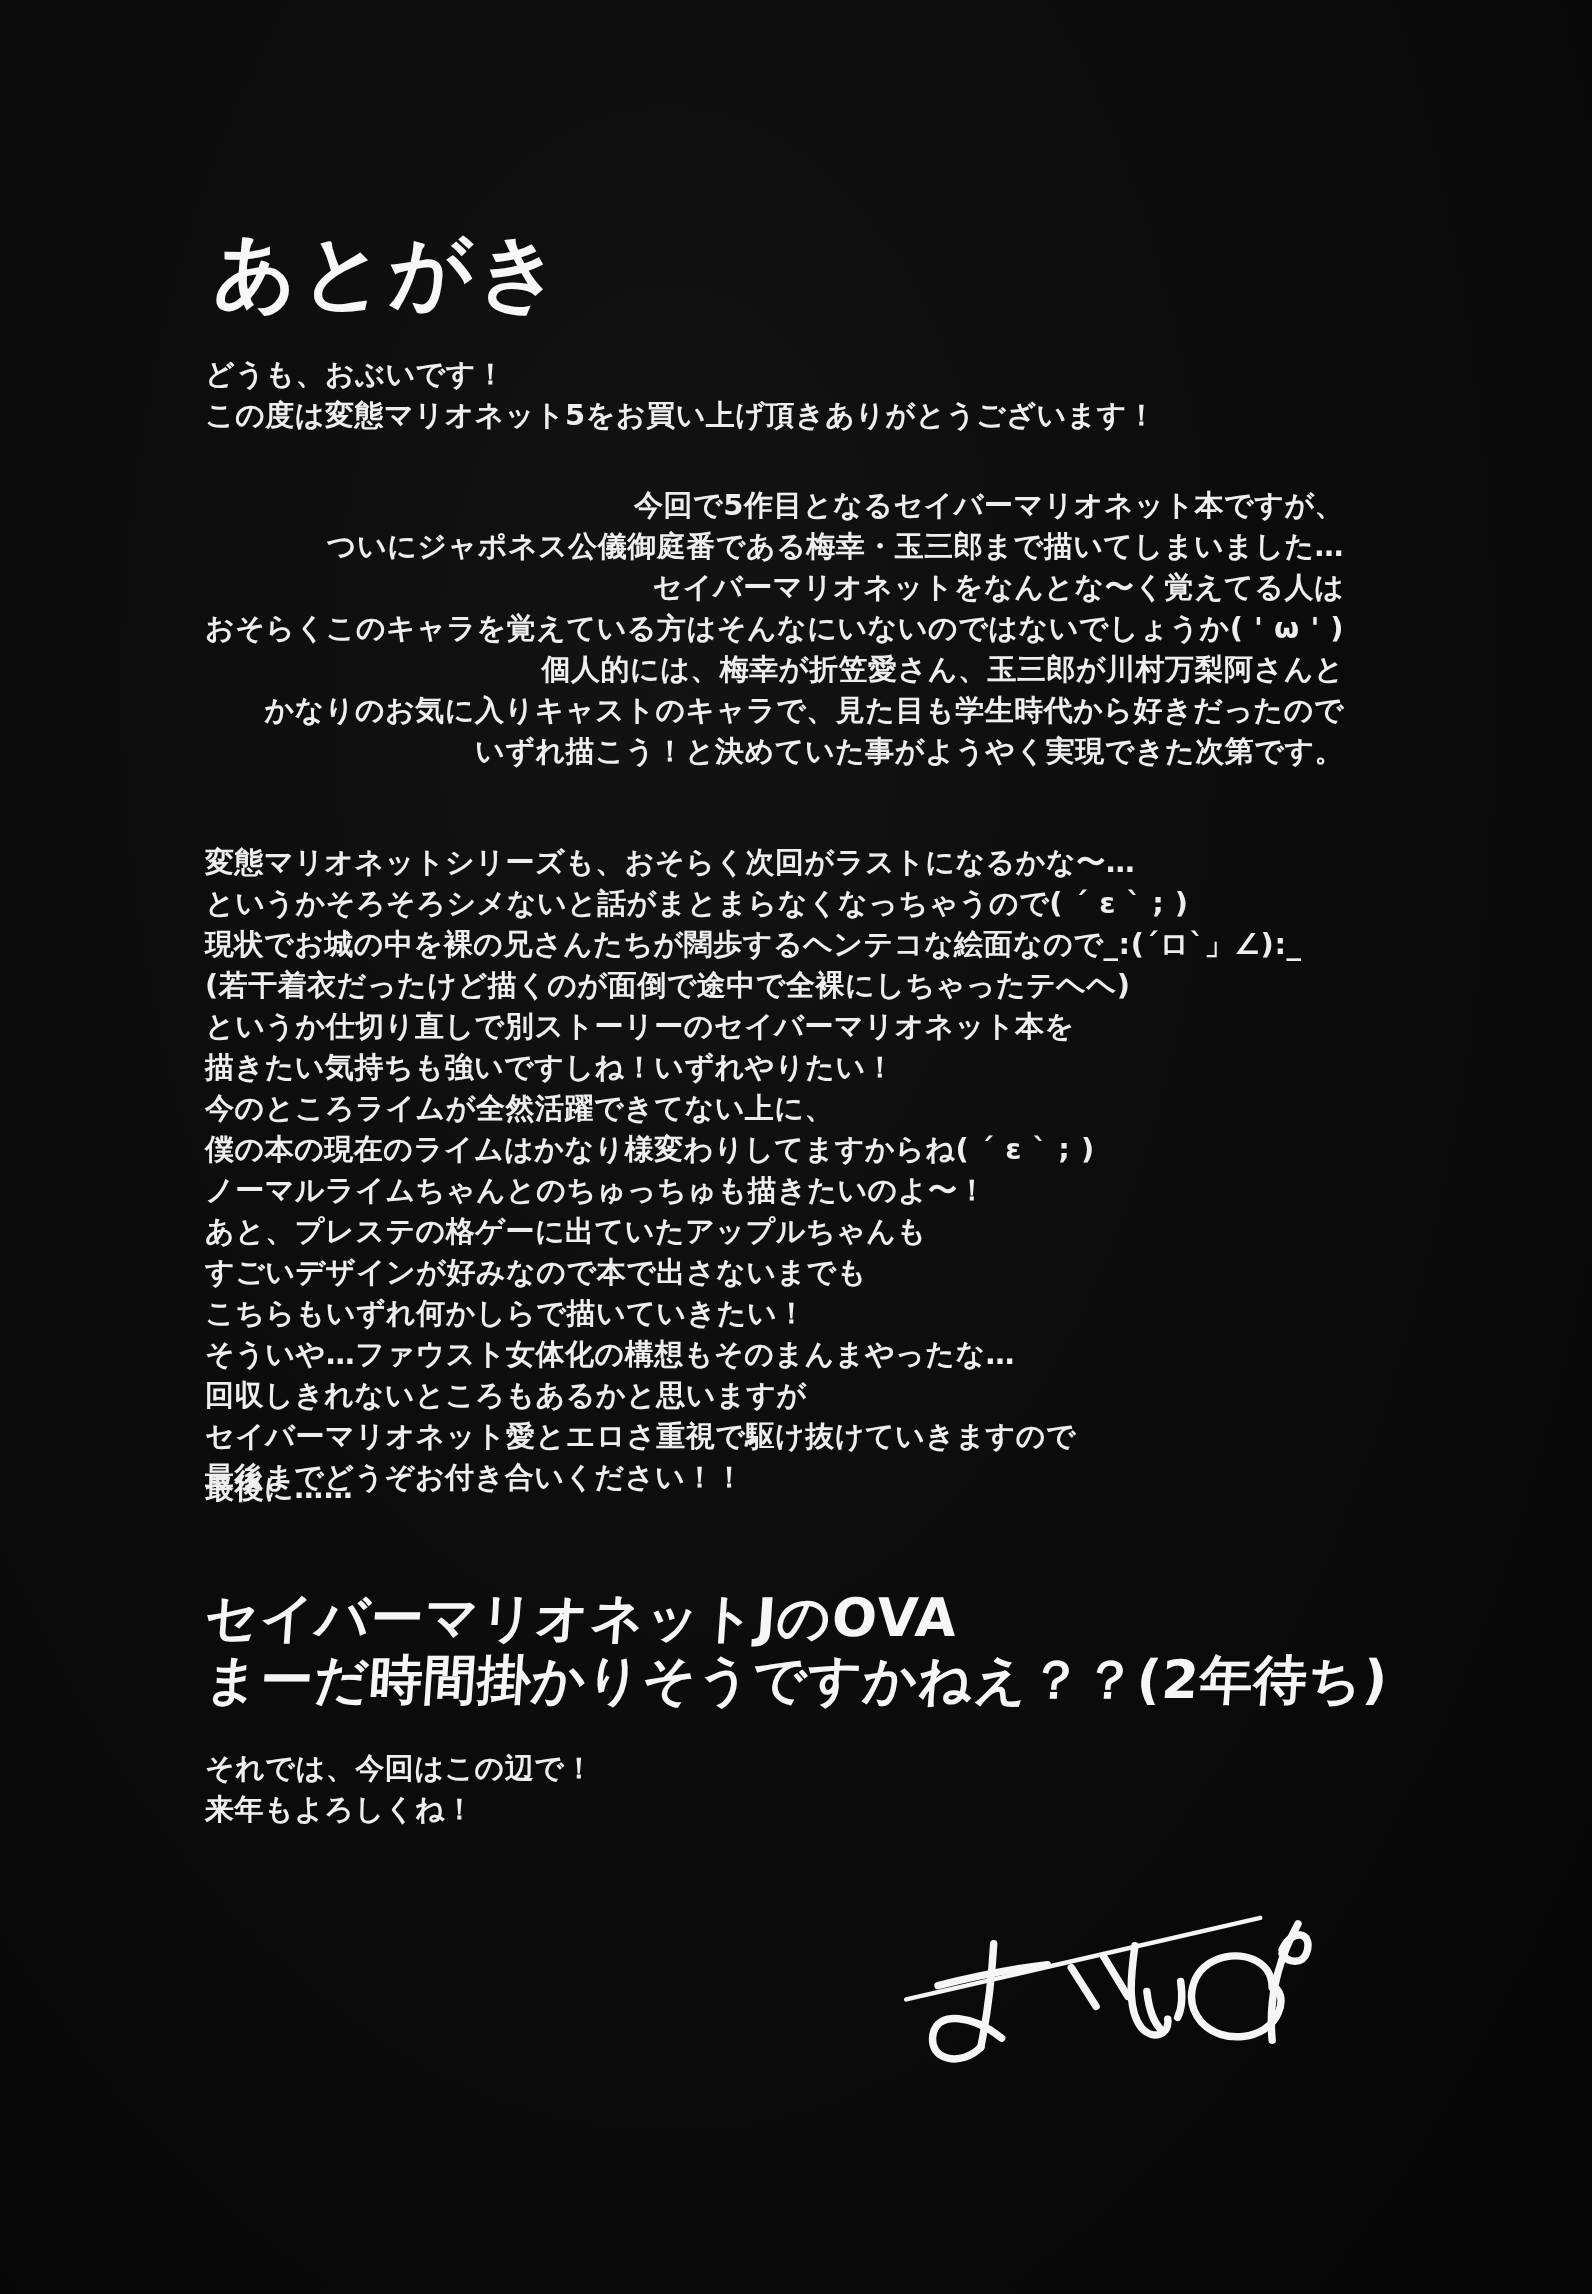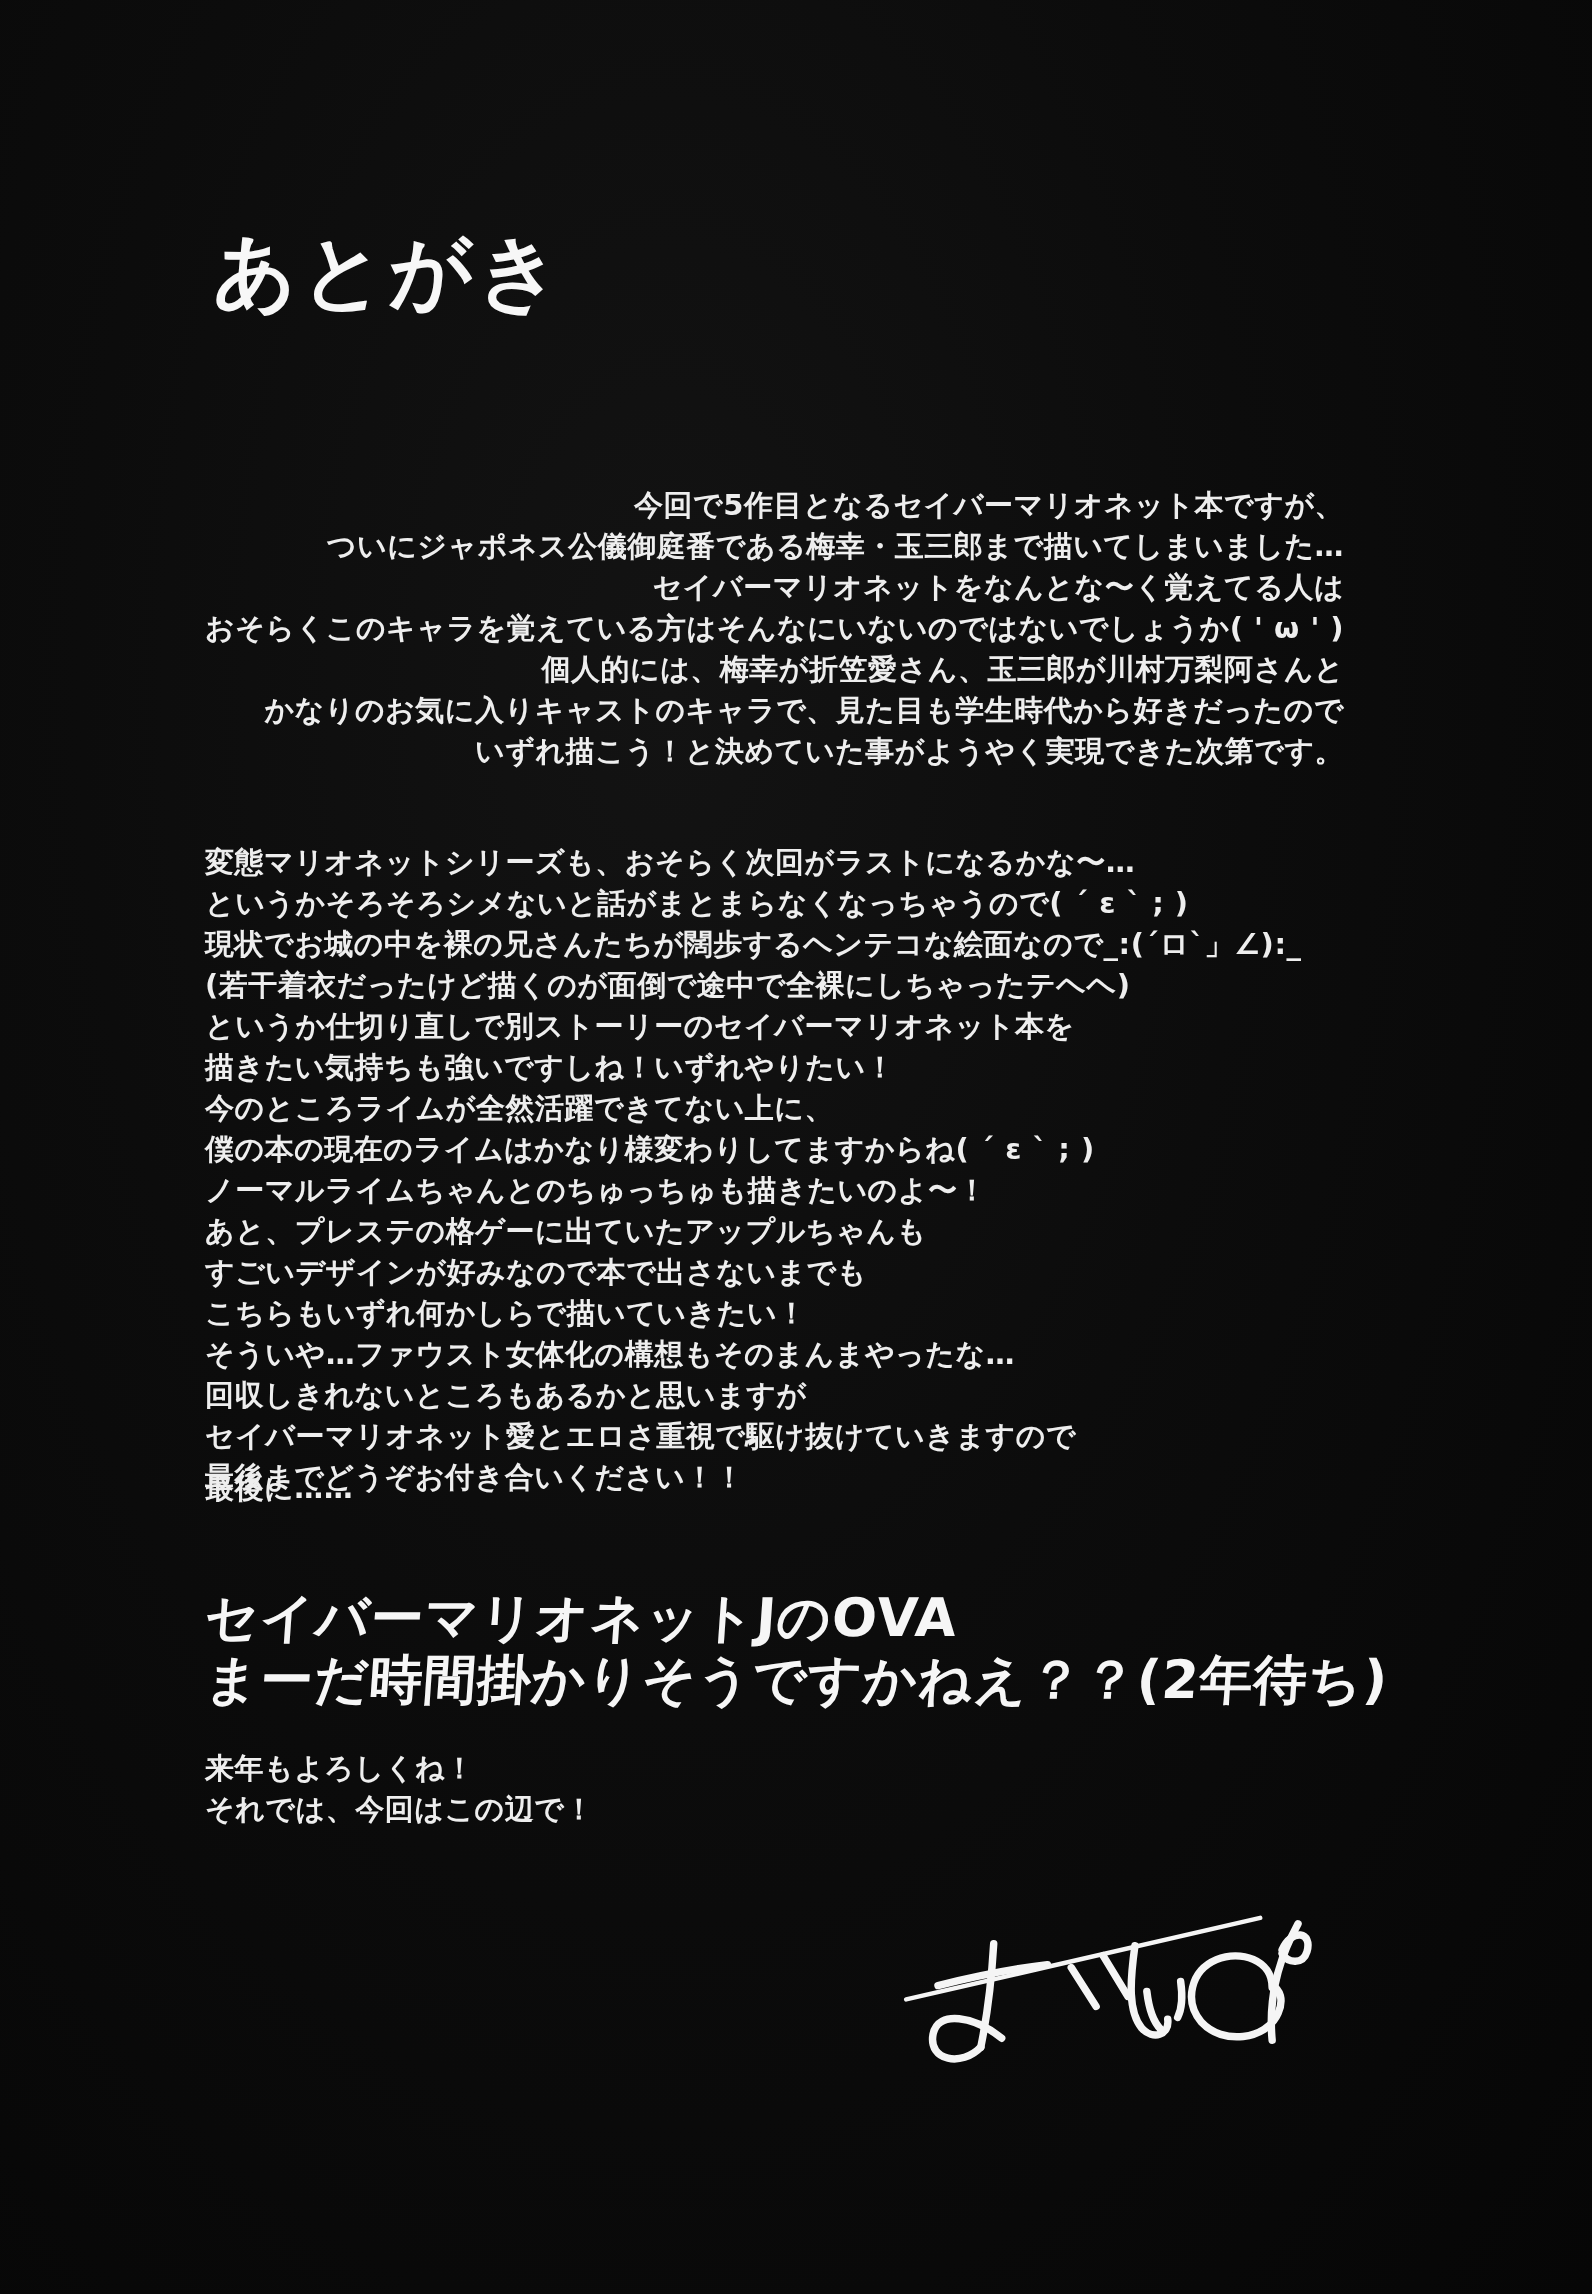--- a/index.html
+++ b/index.html
@@ -44,32 +44,33 @@
   }
   .signature .thin{stroke-width:4.5;}
 </style>
 </head>
 <body>
 
 <div class="page">
 
   <h1 class="title">あとがき</h1>
 
+  <div class="para" id="para-greeting"><div class="line">どうも、おぶいです！</div><div class="line">この度は変態マリオネット5をお買い上げ頂きありがとうございます！</div></div>
 
   <div class="para" id="para-main1"><div class="line">今回で5作目となるセイバーマリオネット本ですが、</div><div class="line">ついにジャポネス公儀御庭番である梅幸・玉三郎まで描いてしまいました…</div><div class="line">セイバーマリオネットをなんとな〜く覚えてる人は</div><div class="line">おそらくこのキャラを覚えている方はそんなにいないのではないでしょうか( ' ω ' )</div><div class="line">個人的には、梅幸が折笠愛さん、玉三郎が川村万梨阿さんと</div><div class="line">かなりのお気に入りキャストのキャラで、見た目も学生時代から好きだったので</div><div class="line">いずれ描こう！と決めていた事がようやく実現できた次第です。</div></div>
 
   <div class="para" id="para-main2"><div class="line">変態マリオネットシリーズも、おそらく次回がラストになるかな〜…</div><div class="line">というかそろそろシメないと話がまとまらなくなっちゃうので( ´ ε ` ; )</div><div class="line">現状でお城の中を裸の兄さんたちが闊歩するヘンテコな絵面なので_:(´ロ`」∠):_</div><div class="line">(若干着衣だったけど描くのが面倒で途中で全裸にしちゃったテヘヘ)</div><div class="line">というか仕切り直しで別ストーリーのセイバーマリオネット本を</div><div class="line">描きたい気持ちも強いですしね！いずれやりたい！</div><div class="line">今のところライムが全然活躍できてない上に、</div><div class="line">僕の本の現在のライムはかなり様変わりしてますからね( ´ ε ` ; )</div><div class="line">ノーマルライムちゃんとのちゅっちゅも描きたいのよ〜！</div><div class="line">あと、プレステの格ゲーに出ていたアップルちゃんも</div><div class="line">すごいデザインが好みなので本で出さないまでも</div><div class="line">こちらもいずれ何かしらで描いていきたい！</div><div class="line">そういや…ファウスト女体化の構想もそのまんまやったな…</div><div class="line">回収しきれないところもあるかと思いますが</div><div class="line">セイバーマリオネット愛とエロさ重視で駆け抜けていきますので</div><div class="line">最後までどうぞお付き合いください！！</div></div>
 
   <div class="para" id="para-finally"><div class="line">最後に……</div></div>
 
   <p class="big" id="big-line-ova">セイバーマリオネットJのOVA</p>
 
   <p class="big" id="big-line-wait">まーだ時間掛かりそうですかねえ？？(2年待ち)</p>
 
-  <div class="para" id="para-closing"><div class="line">来年もよろしくね！</div><div class="line">それでは、今回はこの辺で！</div></div>
+  <div class="para" id="para-closing"><div class="line">それでは、今回はこの辺で！</div><div class="line">来年もよろしくね！</div></div>
 
   <svg class="signature" viewBox="0 0 476 180" role="img" aria-label="おぶい">
 
     <path class="thin" d="M24,102 L380,20"></path>
 
     <path d="M112,46 C110,80 106,116 99,150"></path>
     <path d="M56,88 C92,79 132,71 166,67"></path>
     <path d="M99,150 C80,170 46,164 51,137 C56,112 93,119 120,141"></path>
 
     <path d="M190,70 L215,109"></path>

